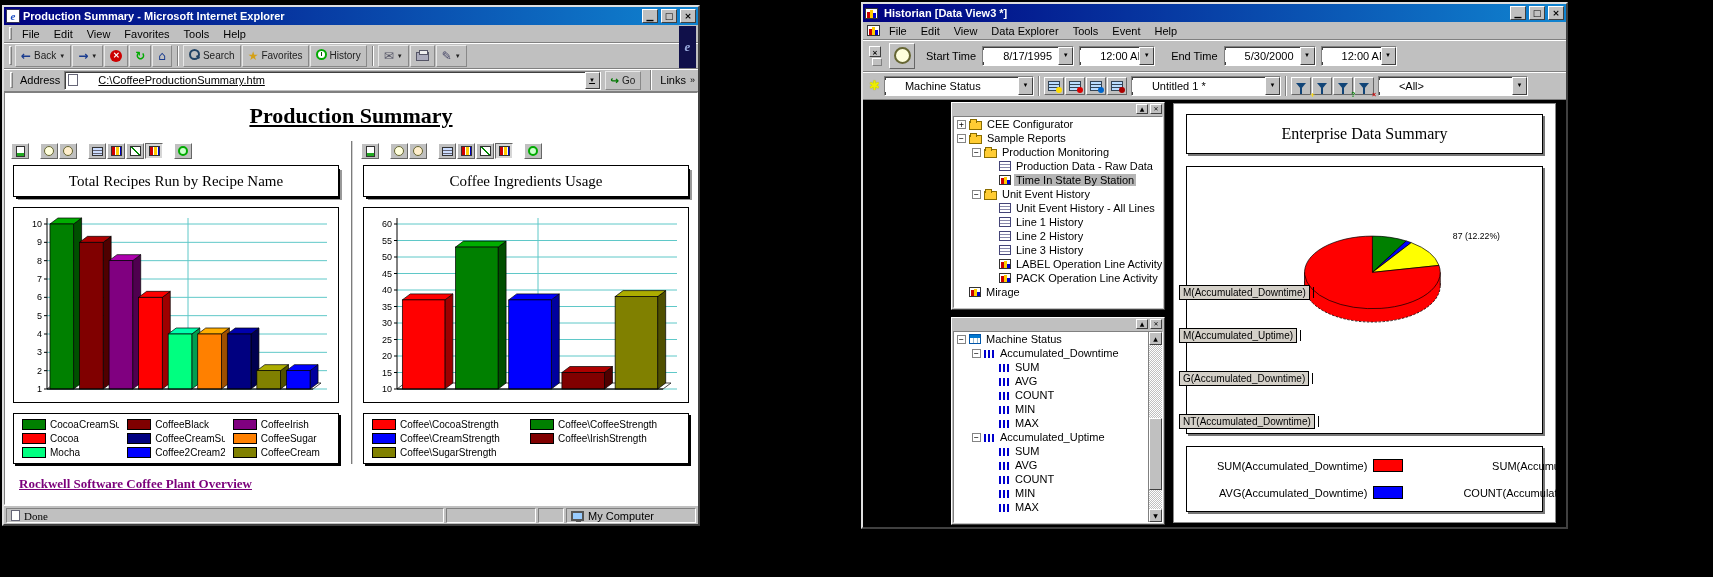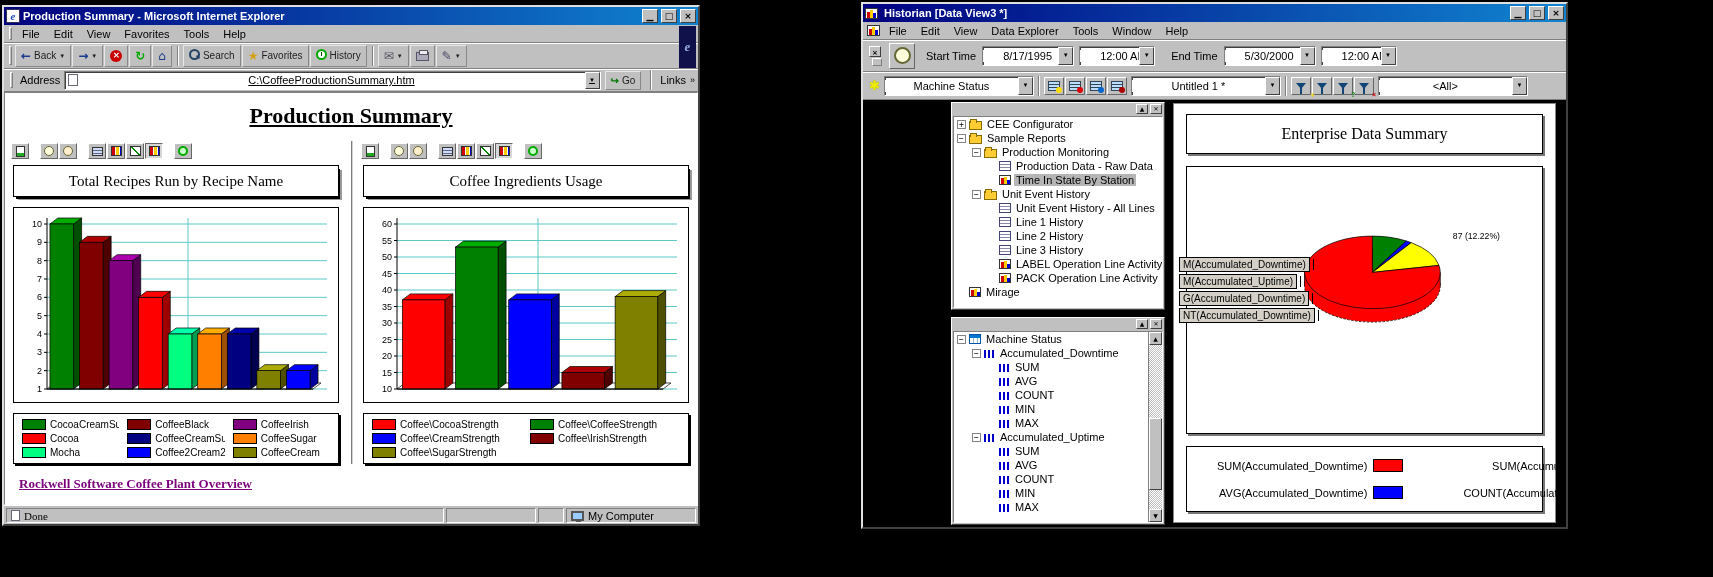--- a/index.html
+++ b/index.html
@@ -25,21 +25,21 @@
   .toolbar { display:flex; align-items:center; flex:none; border-bottom:1px solid #808080;
     box-shadow:0 1px 0 #fff; padding:1px 2px; }
   .tbtn { height:22px; display:flex; align-items:center; gap:3px; padding:0 5px;
     font-size:10px; color:#222; border:1px solid; border-color:#e8e8e8 #888 #888 #e8e8e8;
     background:#c0c0c0; margin-right:1px; }
   .tbtn .dd { font-size:6px; }
   .tsep { width:2px; height:20px; border-left:1px solid #808080; border-right:1px solid #fff; margin:0 4px; }
   .sunken { border:1px solid; border-color:#808080 #fff #fff #808080;
     box-shadow:inset 1px 1px 0 #404040; background:#fff; }
   .combo { display:flex; align-items:center; height:20px; font-size:11px; }
-  .combo .cv { flex:1; padding:0 20px; white-space:nowrap; overflow:hidden; background:#fff;text-align:center; }
+  .combo .cv { flex:1; padding:0 20px; white-space:nowrap; overflow:hidden; background:#fff; }
   .combo .cb { width:15px; height:100%; flex:none; background:#c0c0c0; text-align:center;
     border:1px solid; border-color:#fff #404040 #404040 #fff; font-size:6px; line-height:15px; }
   .statusbar { height:19px; flex:none; display:flex; gap:2px; align-items:stretch;
     padding:2px 2px 1px; background:#c0c0c0; border-top:1px solid #fff; font-size:11px; }
   .pane { border:1px solid; border-color:#808080 #fff #fff #808080;
     display:flex; align-items:center; padding:0 4px; gap:4px; white-space:nowrap; overflow:hidden;}
   
   .gl { font-family:"DejaVu Sans",sans-serif; font-size:12px; line-height:12px; }
   .ic-page { width:10px; height:12px; background:#fff; border:1px solid #667; display:inline-block; }
   .ic-search { width:11px; height:11px; position:relative; display:inline-block; }
@@ -141,21 +141,21 @@
     border:1px solid; border-color:#fff #404040 #404040 #fff; font:6px/11px "DejaVu Sans",sans-serif; text-align:center;}
   .vsb .thumb { position:absolute; left:0; width:13px; background:#c0c0c0;
     border:1px solid; border-color:#fff #404040 #404040 #fff; }
   .report { flex:1; margin:3px 10px 4px 8px; background:#fff; border:1px solid #888;
     padding:10px 12px; display:flex; flex-direction:column; min-width:0; }
   .r-box { border:1px solid #000; box-shadow:2px 2px 0 #777; background:#fff; }
   .r-title { height:40px; display:flex; align-items:center; justify-content:center;
     font:16px "Liberation Serif",serif; }
   .r-body { flex:1; margin-top:12px; position:relative; overflow:visible; }
   .callouts { position:absolute; left:-8px; top:34%; z-index:3; }
-  .callout { display:flex; align-items:center; margin-bottom:2px; }
+  .callout { display:flex; align-items:center; margin-bottom:2px;margin-top:28px; }
   .callout .cl-box { background:#d4d0c8; border:1px solid #000; font-size:10px; padding:0 3px; line-height:13px; white-space:nowrap; }
   .callout::after { content:""; width:1px; height:11px; background:#000; margin-left:3px; }
   .r-legend { margin-top:12px; height:66px; padding:10px 30px; display:grid;
     grid-template-columns:1fr 1fr; column-gap:60px; row-gap:10px; font-size:11px; }
   .rl-item { display:flex; align-items:center; justify-content:flex-end; gap:6px; }
   .rl-sw { width:30px; height:13px; border:1px solid #000; flex:none; }
   .star { color:#eded00; text-shadow:0 0 1px #990; font-size:13px; }
   svg text { font-family:"Liberation Sans",sans-serif; }
 </style>
 </head>
@@ -557,21 +557,21 @@
     <span class="tb-btn">×</span>
   </div>
   <div class="menubar">
     <span class="ti ti-chart" style="width:13px;height:11px;margin:0 2px;"></span>
     <span id="hist-menu" style="display:flex;">
         <span class="menu-item">File</span>
         <span class="menu-item">Edit</span>
         <span class="menu-item">View</span>
         <span class="menu-item">Data Explorer</span>
         <span class="menu-item">Tools</span>
-        <span class="menu-item">Window</span>
+        <span class="menu-item">Event</span>
         <span class="menu-item">Help</span>
       </span>
   </div>
   <div class="toolbar" style="height:32px;">
     <span style="display:flex;flex-direction:column;gap:1px;margin:0 4px;">
       <span class="tb-btn" style="width:12px;height:11px;font-size:7px;">×</span>
       <span class="grip" style="height:8px;width:10px;"></span>
     </span>
     <span class="mini" style="width:26px;height:26px;">
       <span class="mi-clock" style="width:17px;height:17px;border-width:2px;"></span>

